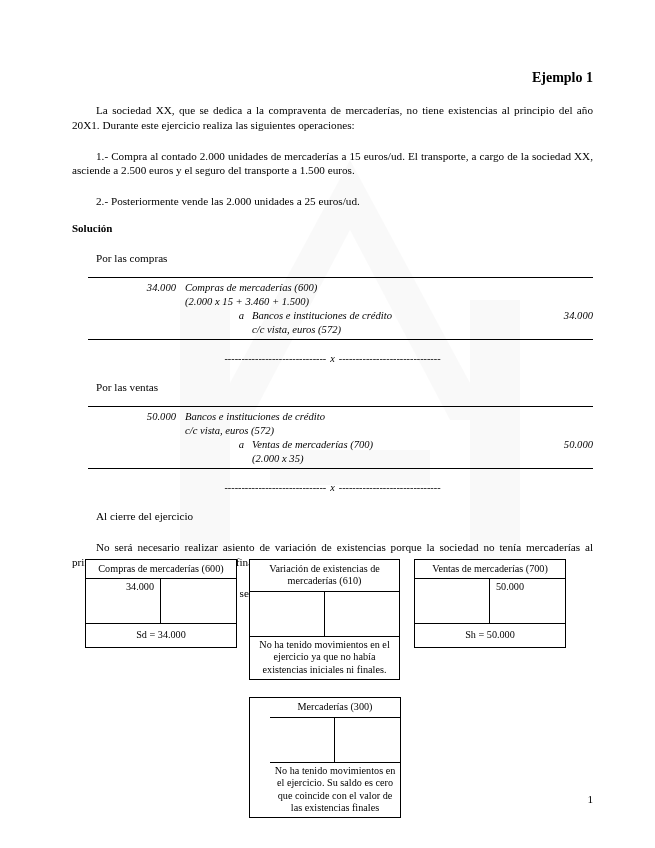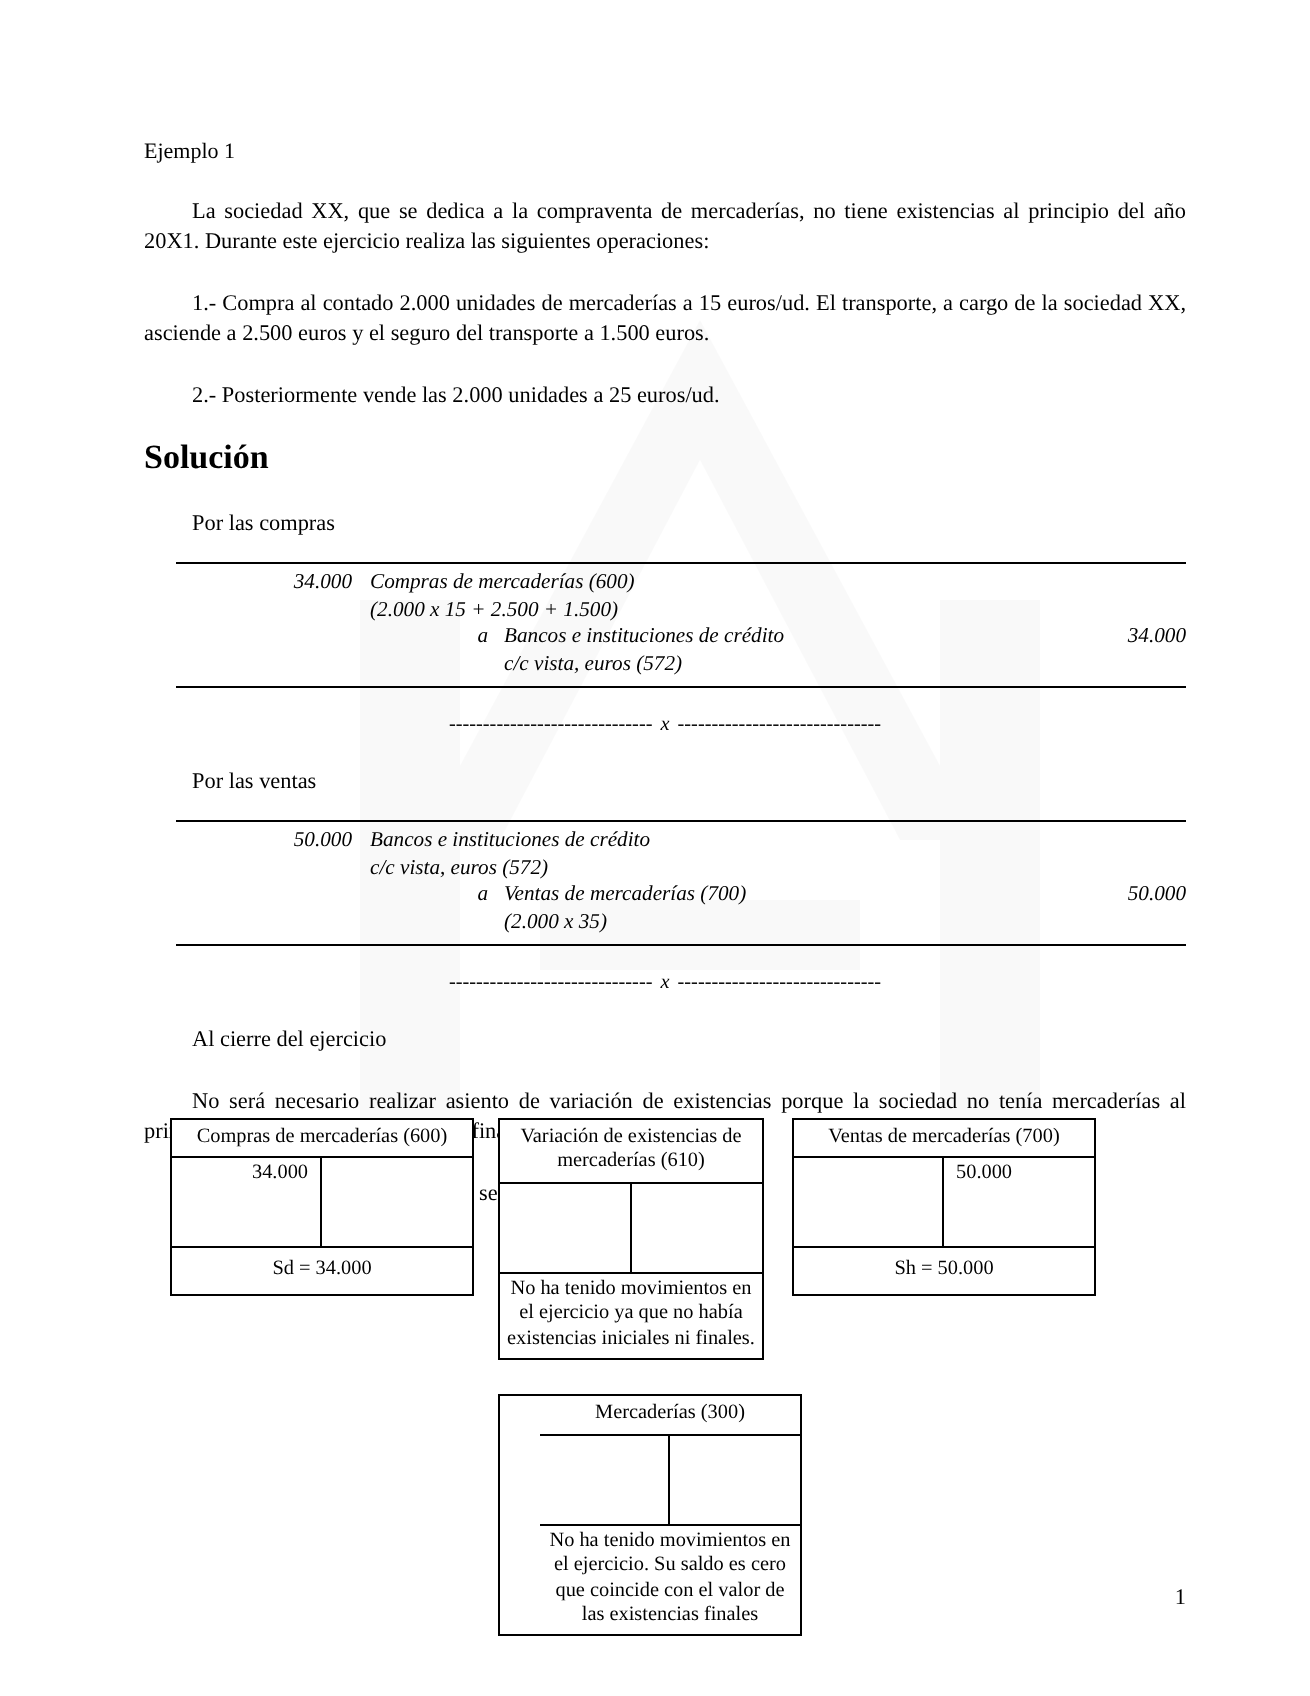--- a/index.html
+++ b/index.html
@@ -34,27 +34,28 @@
     z-index: 1;
     padding: 0;
   }
   .doc {
     position: absolute;
     left: 72px;
     top: 70px;
     width: 521px;
   }
   h1.heading {
-    font-size: 11px;
-    font-weight: normal;
+    font-size: 14px;
+    font-weight: bold;
     margin: 0 0 14px 0;
     line-height: 1.2;
+    text-align: right;
   }
   h2.heading {
-    font-size: 17px;
+    font-size: 11px;
     font-weight: bold;
     margin: 0 0 14px 0;
     line-height: 1.2;
   }
   p.para {
     font-size: 11.2px;
     line-height: 1.33;
     margin: 16px 0 13px 0;
     text-align: justify;
     text-indent: 24px;
@@ -161,21 +162,21 @@
     text-align: left;
   }
   .t-foot {
     text-align: center;
     padding: 5px 4px 5px 4px;
   }
   .t-foot.tall {
     padding: 2px 3px 3px 3px;
   }
   #box-compras { width: 152px; margin-left: 0px; }
-  #box-variacion { width: 133px; margin-left: 12px; }
+  #box-variacion { width: 151px; margin-left: 12px; }
   #box-ventas { width: 152px; margin-left: 14px; }
   #box-mercaderias { width: 152px; margin-left: 164px; margin-top: 17px; padding-left: 20px; }
   .pagenum {
     position: absolute;
     left: 0;
     top: 793px;
     width: 593px;
     text-align: right;
     font-size: 11.2px;
   }
@@ -210,21 +211,21 @@
 
       <p class="label">Por las compras</p>
 
       <div class="entry">
         <div class="entry-row">
           <div class="amt-debit">34.000</div>
           <div class="acct-debit">Compras de mercaderías (600)</div>
         </div>
         <div class="entry-row">
           <div class="spacer-debit"></div>
-          <div class="acct-debit">(2.000 x 15 + 2.500 + 1.500)</div>
+          <div class="acct-debit">(2.000 x 15 + 3.460 + 1.500)</div>
         </div>
         <div class="entry-row">
           <div class="a-marker">a</div>
           <div class="acct-credit">Bancos e instituciones de crédito</div>
           <div class="amt-credit">34.000</div>
         </div>
         <div class="entry-row">
           <div class="a-marker"></div>
           <div class="acct-credit">c/c vista, euros (572)</div>
           <div class="amt-credit"></div>

